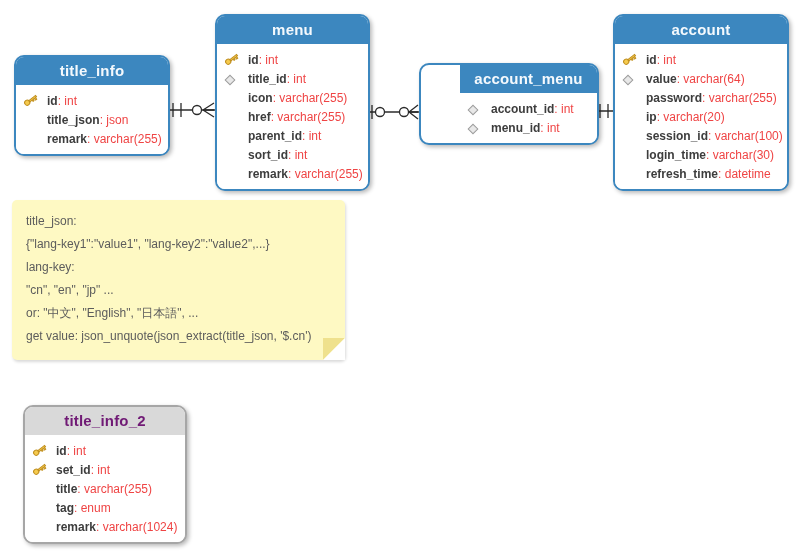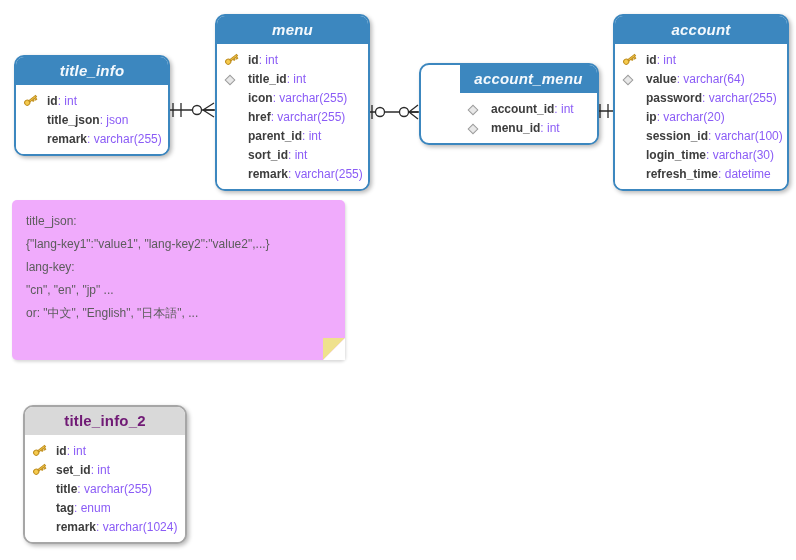--- a/index.html
+++ b/index.html
@@ -12,32 +12,32 @@
     position:absolute;border-radius:10px;background:#fff;
     box-shadow:2px 2px 4px rgba(0,0,0,0.28);
     overflow:hidden;
   }
   .entity.blue{border:2px solid #3c87bf;}
   .entity.gray{border:2px solid #a6a6a6;}
   .entity-header{
     height:28px;line-height:28px;text-align:center;
     font-size:15px;font-weight:bold;letter-spacing:0.2px;
   }
-  .entity.blue .entity-header{background:#3c87bf;color:#f4f9fd;font-style:italic;}
+  .entity.blue .entity-header{background:#3c87bf;color:#f4f9fd;}
   .entity.gray .entity-header{background:#d9d9d9;color:#701a75;}
   .entity-body{background:#ffffff;padding:4px 4px 8px 7px;}
   .field-row{display:flex;align-items:flex-end;height:19px;white-space:nowrap;}
   .field-icon{width:24px;display:inline-flex;justify-content:flex-start;align-items:center;flex:none;}
   .field-icon svg{overflow:visible;display:block;}
   .field-name{font-size:12px;font-weight:bold;color:#3d3d3d;}
-  .field-type{font-size:12px;color:#8b5cf6;}
+  .field-type{font-size:12px;color:#ef4444;}
   
   .note{
     position:absolute;left:12px;top:200px;width:333px;height:160px;
-    background:#f0abfc;border-radius:5px;
+    background:#fef9c3;border-radius:5px;
     box-shadow:1px 2px 3px rgba(0,0,0,0.15);
     padding:10px 0 0 14px;box-sizing:border-box;
   }
   .note-line{font-size:12px;color:#5c5c5c;height:23px;line-height:23px;white-space:nowrap;}
   .note-fold-flap{
     position:absolute;right:0;bottom:0;width:0;height:0;
     border-top:22px solid #efe18d;border-right:22px solid transparent;
   }
   .note-fold-cover{
     position:absolute;right:0;bottom:0;width:0;height:0;
@@ -232,20 +232,21 @@
         </div>
       </div>
   </div>
 
   <div class="note">
     <div class="note-line">title_json:</div>
     <div class="note-line">{"lang-key1":"value1", "lang-key2":"value2",...}</div>
     <div class="note-line">lang-key:</div>
     <div class="note-line">"cn", "en", "jp" ...</div>
     <div class="note-line">or: "中文", "English", "日本語", ...</div>
+    <div class="note-line">get value: json_unquote(json_extract(title_json, '$.cn')</div>
     <div class="note-fold-flap"></div>
     <div class="note-fold-cover"></div>
   </div>
 
   <div class="entity gray" style="left:23px;top:405px;width:160px;">
     <div class="entity-header">title_info_2</div>
     <div class="entity-body">
         <div class="field-row">
           <span class="field-icon">
             <svg width="17" height="16" viewBox="0 0 17 16">

